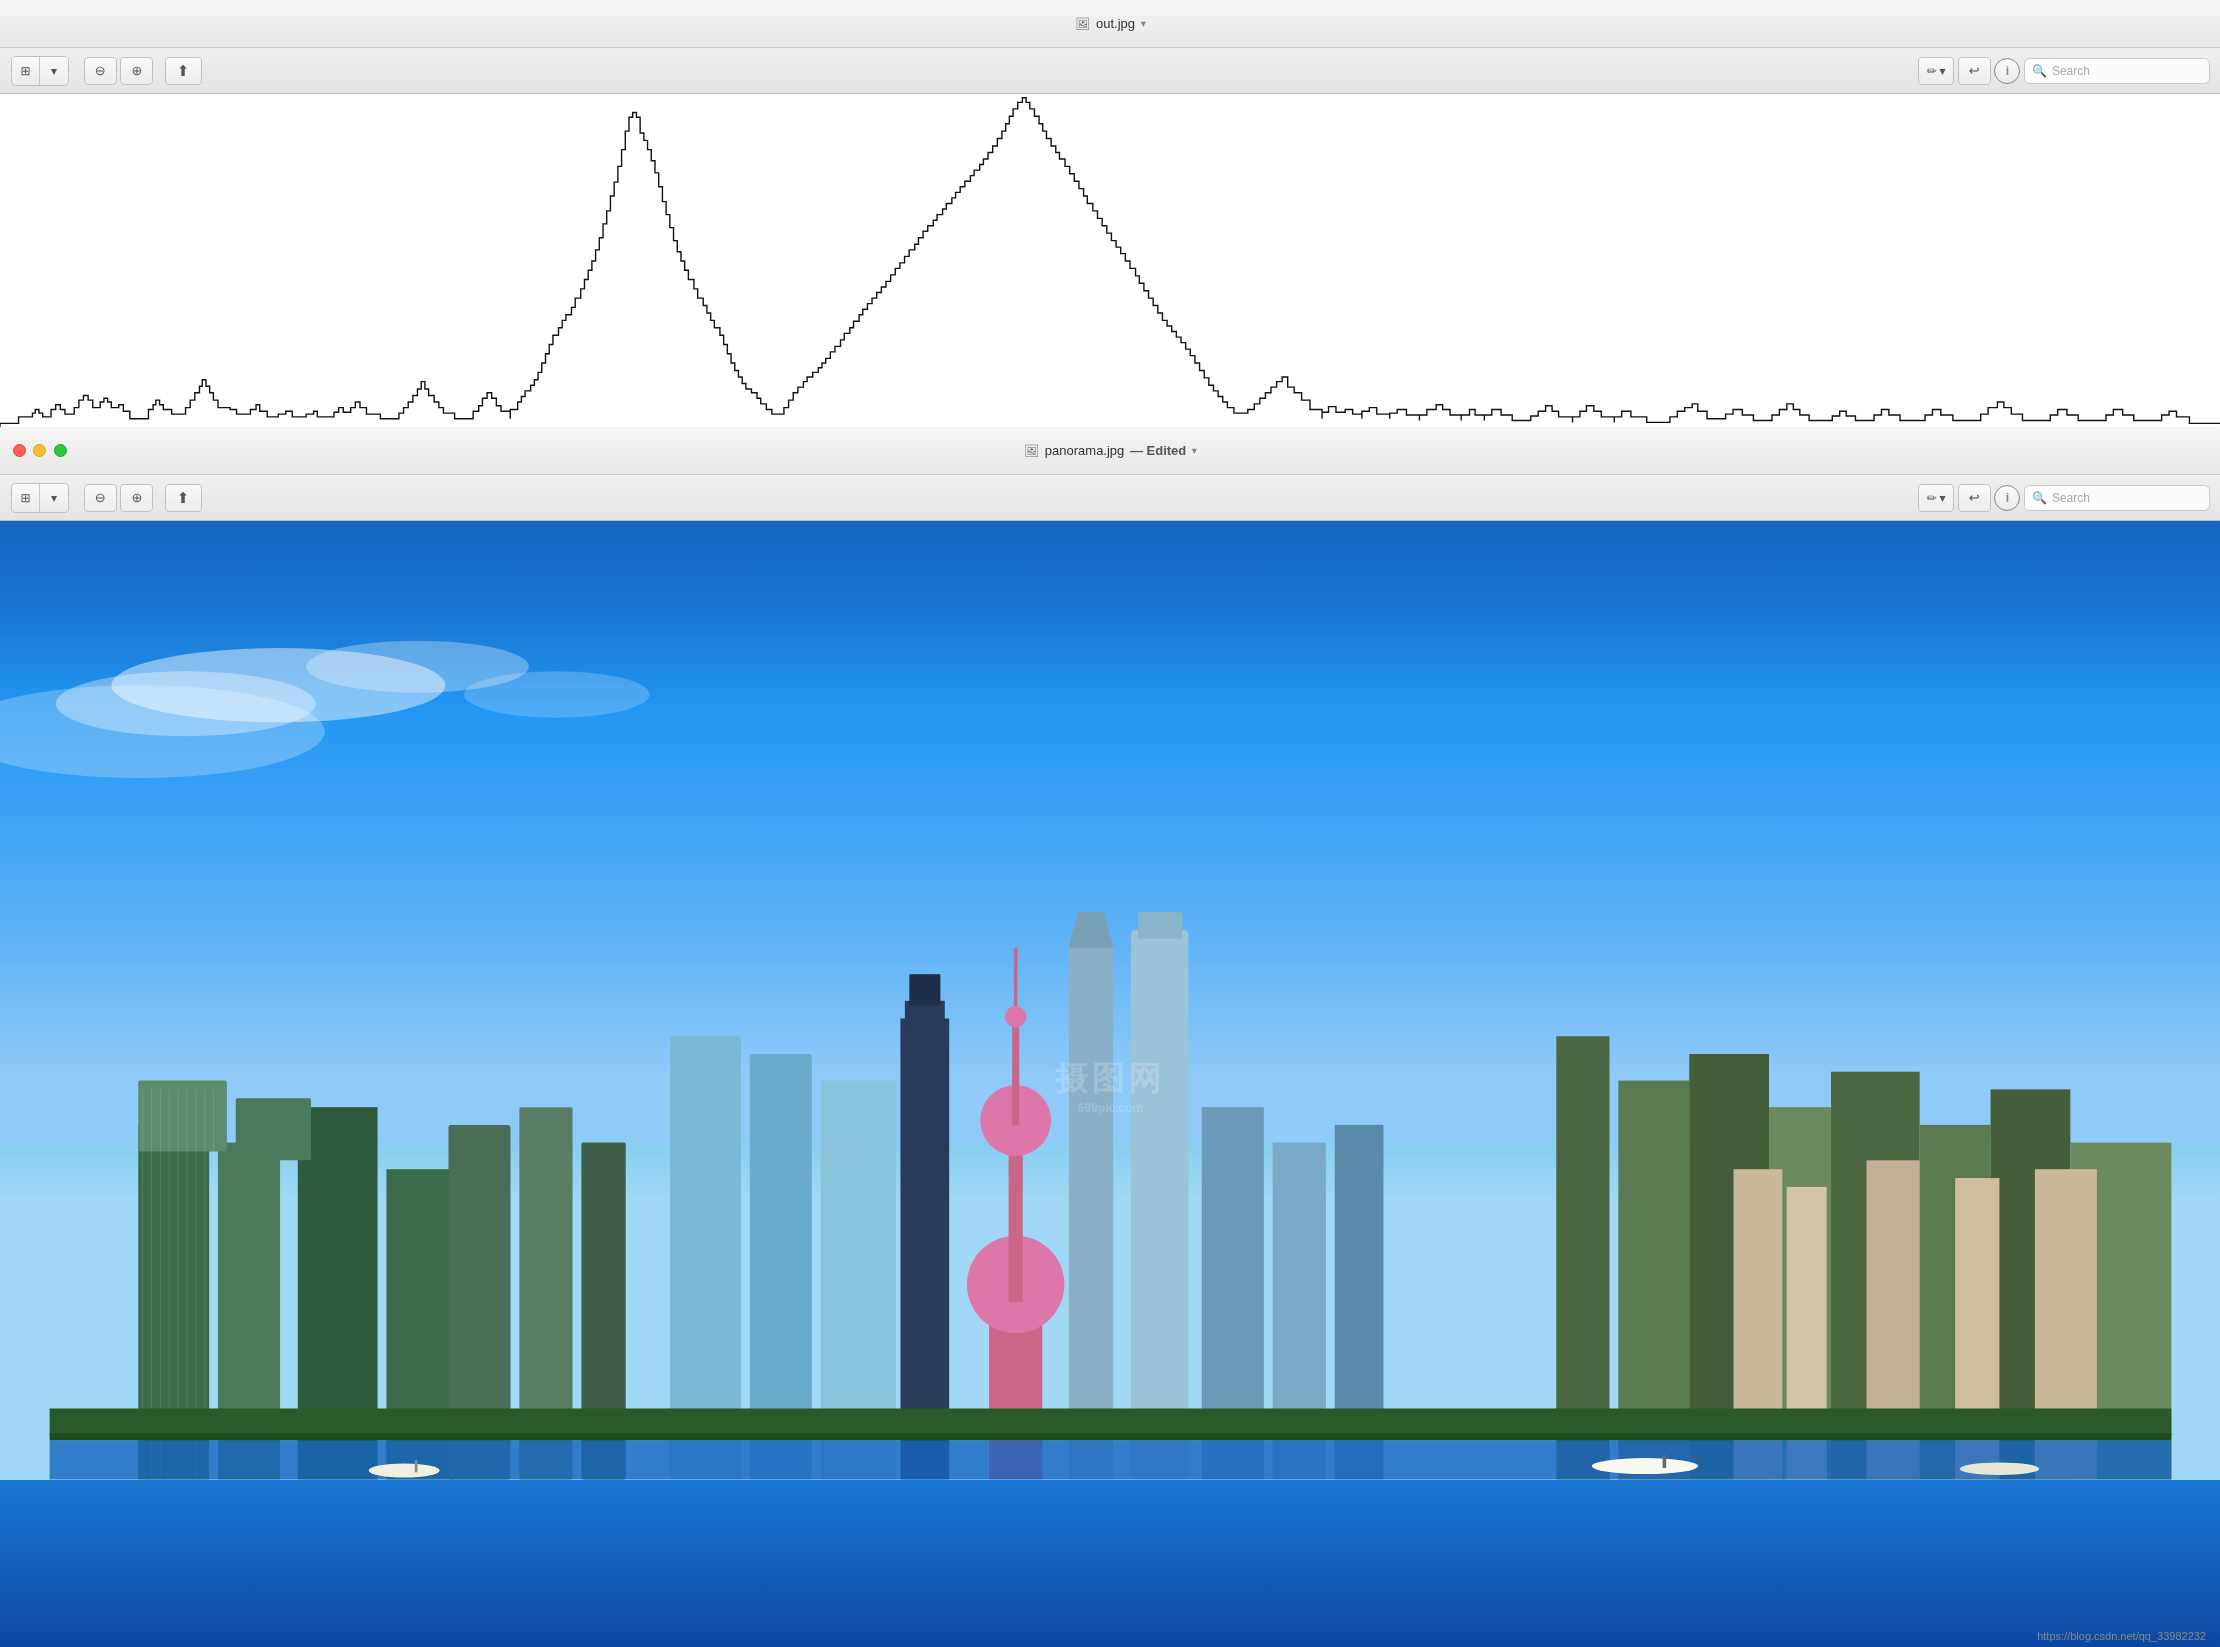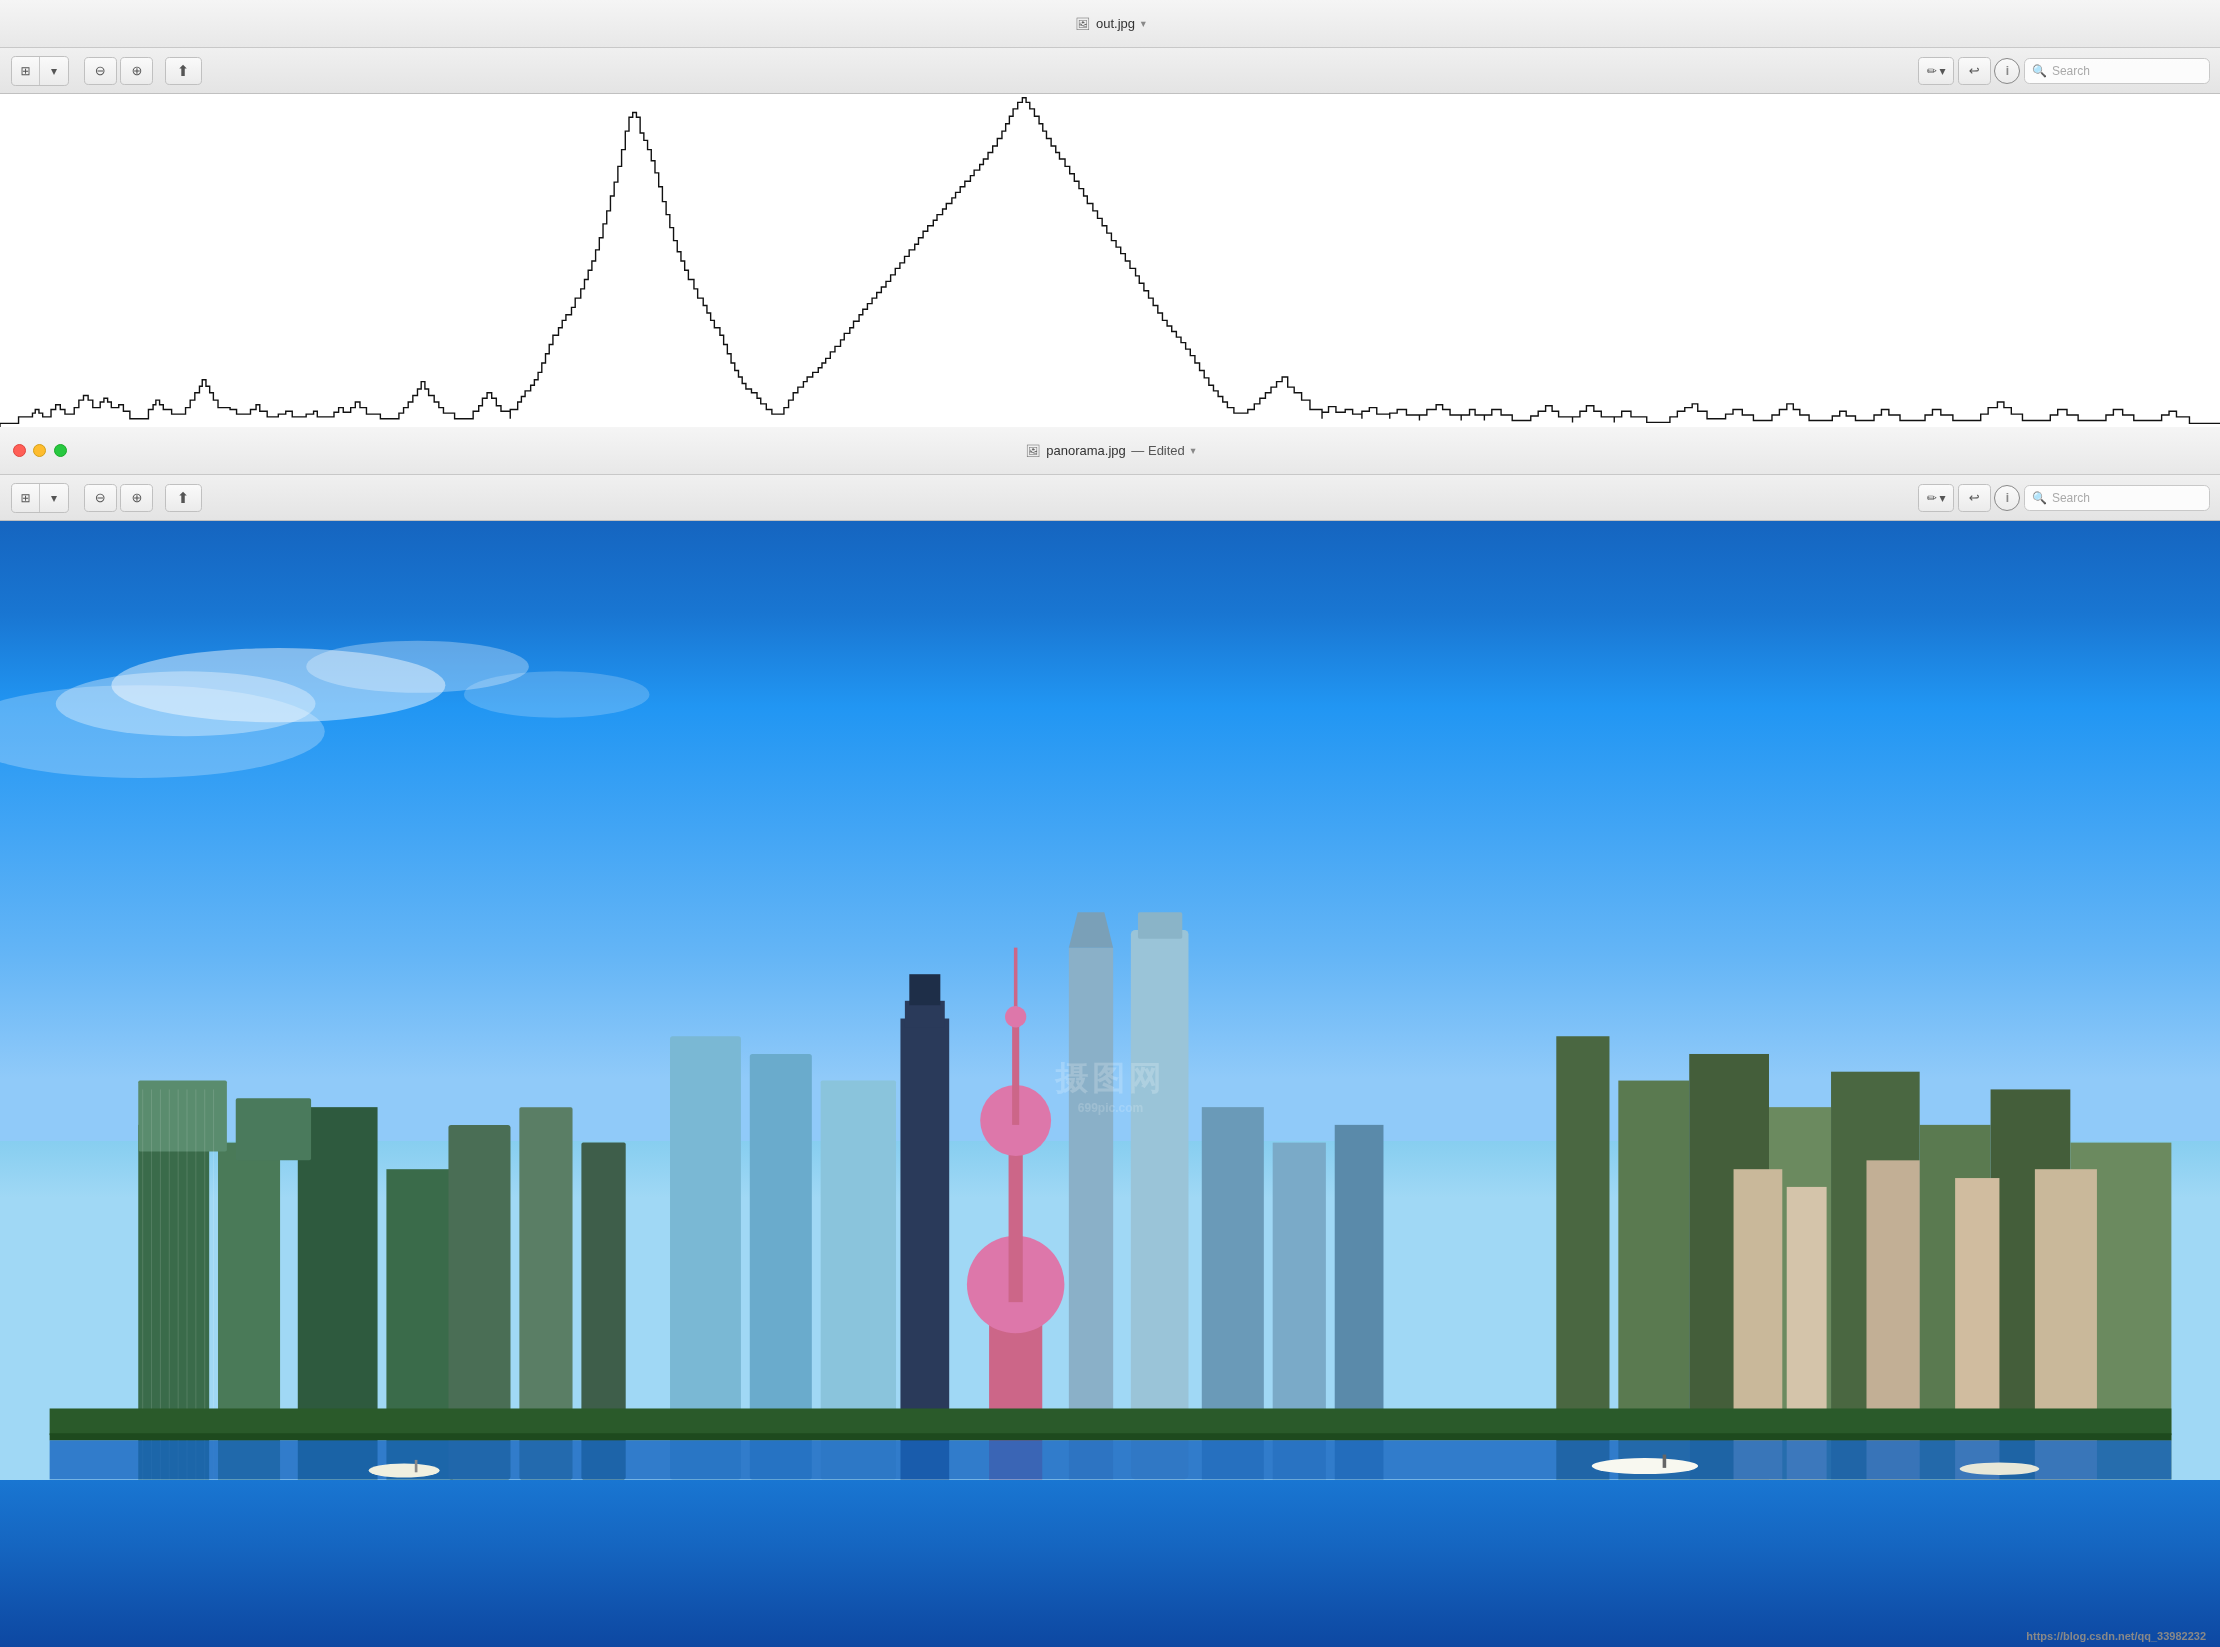--- a/index.html
+++ b/index.html
@@ -204,21 +204,20 @@
       pointer-events: none;
       white-space: nowrap;
     }
 
     .url-bar {
       position: absolute;
       bottom: 7.4px;
       right: 15px;
       font-size: 11px;
       color: #888;
-      font-weight: bold;
     }
   </style>
 </head>
 <body>
 
 <div class="window window-top">
 
   <div class="titlebar titlebar-top">
 
     <div style="width: 74px;"></div>
@@ -326,21 +325,21 @@
 
   <div class="titlebar bottom-titlebar">
     <div class="traffic-lights">
       <div class="traffic-light tl-close"></div>
       <div class="traffic-light tl-minimize"></div>
       <div class="traffic-light tl-maximize"></div>
     </div>
     <div class="title-center">
       <span class="title-icon">🖼</span>
       <span>panorama.jpg</span>
-      <span style="color:#555; font-weight:400;">— Edited</span>
+      <span style="color:#555; font-weight:700;">— Edited</span>
       <span class="title-chevron">▾</span>
     </div>
   </div>
 
   <div class="toolbar">
     <div class="toolbar-btn-group">
       <div class="tb-part">⊞</div>
       <div class="tb-part">▾</div>
     </div>
     <div style="width:7.4px;"></div>

